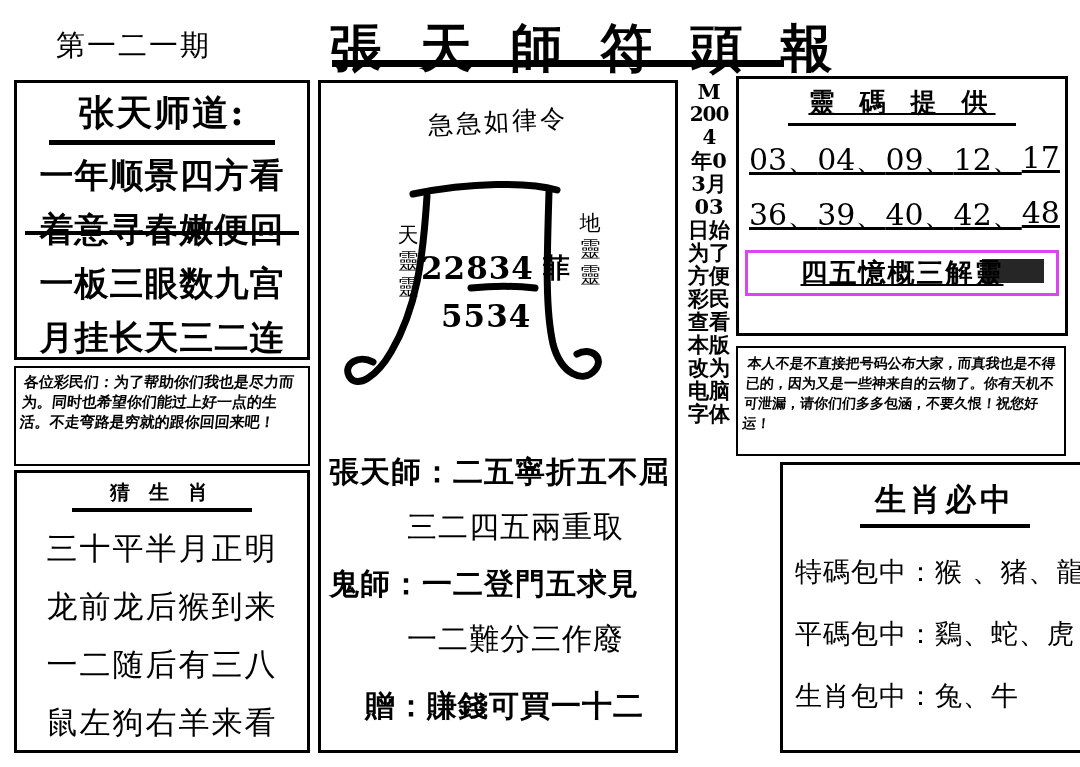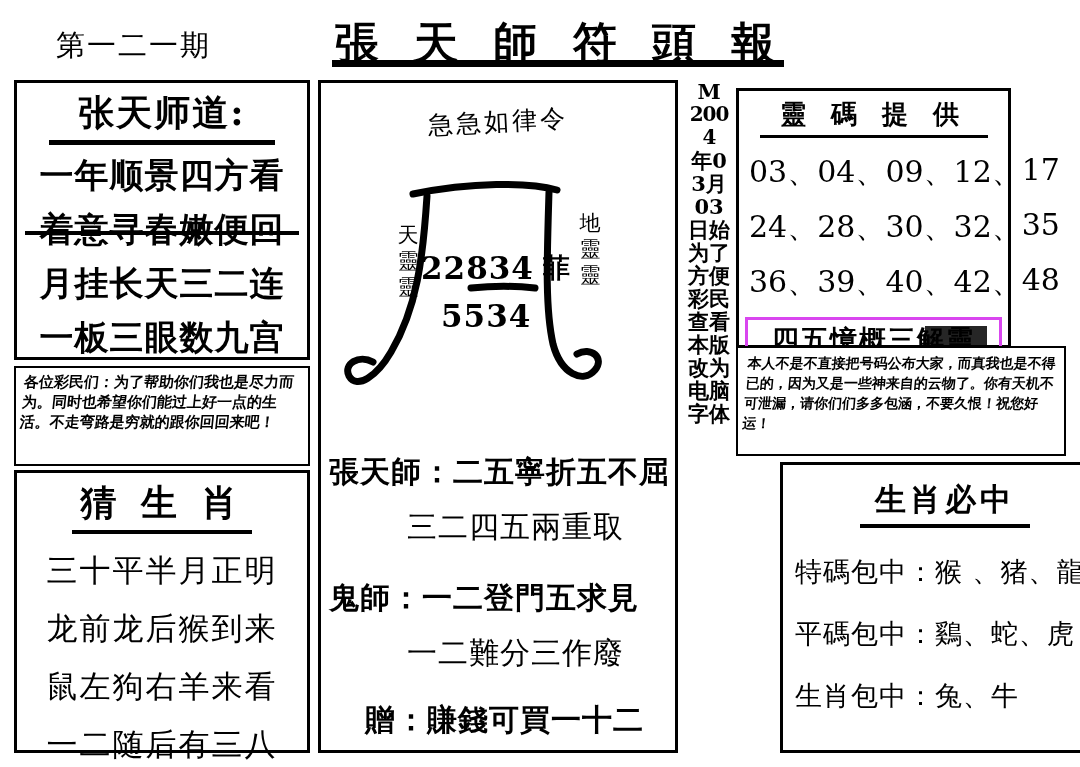--- a/index.html
+++ b/index.html
@@ -16,21 +16,21 @@
   
   .issue{
     position:absolute;left:56px;top:26px;
     font-family:"DejaVu Serif","Liberation Serif",serif;
     font-size:29px;font-weight:normal;letter-spacing:2px;
   }
   .masthead{
     position:absolute;left:330px;top:14px;width:460px;
     text-align:center;
     font-family:"DejaVu Serif","Liberation Serif",serif;
-    font-size:44px;font-weight:bold;letter-spacing:10px;
+    font-size:52px;font-weight:bold;letter-spacing:10px;
     white-space:nowrap;
   }
   .masthead-underline{
     position:absolute;left:332px;top:60px;width:452px;height:7px;background:#000;
   }
 
   
   .box{position:absolute;border:3px solid #000;box-sizing:border-box;background:#fff;}
   .thin{border-width:2px;}
 
@@ -54,21 +54,21 @@
   #left-note{left:14px;top:366px;width:296px;height:100px;}
   .note-text{
     font-family:"DejaVu Serif","Liberation Serif",serif;
     font-size:15px;line-height:20px;padding:4px 6px;font-weight:bold;
     transform:skewX(-6deg);
   }
 
   #left-zodiac{left:14px;top:470px;width:296px;height:283px;}
   .zod-title{
     text-align:center;font-family:"DejaVu Serif","Liberation Serif",serif;
-    font-size:36px;font-weight:bold;letter-spacing:6px;margin-top:6px;
+    font-size:20px;font-weight:bold;letter-spacing:6px;margin-top:6px;
   }
   .zod-underline{width:180px;height:4px;background:#000;margin:2px auto 0 auto;}
   .zod-line{
     text-align:center;font-family:"DejaVu Serif","Liberation Serif",serif;
     font-size:31px;margin-top:16px;letter-spacing:2px;white-space:nowrap;
   }
 
   
   #center-box{left:318px;top:80px;width:360px;height:673px;}
   .charm-top{
@@ -105,21 +105,21 @@
   #date-strip{
     position:absolute;left:686px;top:80px;width:46px;height:673px;
     font-family:"DejaVu Serif","Liberation Serif",serif;
     font-size:21px;line-height:23px;text-align:center;font-weight:bold;
     letter-spacing:0px;
     word-break:break-all;
   }
   #date-strip .yr{font-size:20px;letter-spacing:-1px;}
 
   
-  #right-codes{left:736px;top:88px;width:275px;height:260px;}
+  #right-codes{left:736px;top:76px;width:332px;height:260px;text-decoration:underline;}
   .codes-title{
     text-align:center;font-family:"DejaVu Serif","Liberation Serif",serif;
     font-size:26px;font-weight:bold;letter-spacing:8px;margin-top:6px;
   }
   .codes-underline{width:228px;height:3px;background:#000;margin:3px auto 0 auto;}
   .codes-row{
     display:flex;justify-content:space-between;padding:0 10px;margin-top:14px;
     font-family:"DejaVu Serif","Liberation Serif",serif;
     font-size:30px;
   }
@@ -159,35 +159,35 @@
 
   <div class="issue">第一二一期</div>
   <div class="masthead">張 天 師 符 頭 報</div>
   <div class="masthead-underline"></div>
 
   <div class="box" id="left-poem">
     <div class="poem-title">张天师道:</div>
     <div class="poem-underline"></div>
     <div class="poem-line">一年顺景四方看</div>
     <div class="poem-line strike">着意寻春嫩便回</div>
+    <div class="poem-line">一板三眼数九宫</div>
     <div class="poem-line">月挂长天三二连</div>
-    <div class="poem-line">一板三眼数九宫</div>
   </div>
 
   <div class="box thin" id="left-note">
     <div class="note-text">各位彩民们：为了帮助你们我也是尽力而为。同时也希望你们能过上好一点的生活。不走弯路是穷就的跟你回回来吧！</div>
   </div>
 
   <div class="box" id="left-zodiac">
     <div class="zod-title">猜 生 肖</div>
     <div class="zod-underline"></div>
     <div class="zod-line">三十平半月正明</div>
     <div class="zod-line">龙前龙后猴到来</div>
+    <div class="zod-line">一二随后有三八</div>
     <div class="zod-line">鼠左狗右羊来看</div>
-    <div class="zod-line">一二随后有三八</div>
   </div>
 
   <div class="box" id="center-box">
     <div class="charm-top">急急如律令</div>
 
     <div class="charm-area">
       <svg class="charm-svg" width="360" height="300" viewBox="0 0 360 300">
         <g fill="none" stroke="#000" stroke-width="7" stroke-linecap="round" stroke-linejoin="round">
           <path d="M92,56 C150,44 208,44 236,52"></path>
           <path d="M106,58 C102,120 96,170 70,214 C56,238 36,252 28,238 C22,226 38,216 52,224"></path>
@@ -200,21 +200,21 @@
       <div class="charm-num" id="charm-num-1">22834</div>
       <div class="charm-num" id="charm-num-2">5534</div>
       <div class="charm-num" id="charm-fei">菲</div>
     </div>
 
     <div class="verse-block">
       <div class="verse-row lead">
         <span>張天師：</span><span>二五寧折五不屈</span>
       </div>
       <div class="verse-row indent">三二四五兩重取</div>
-      <div class="verse-row lead" style="margin-top:30px">
+      <div class="verse-row lead" style="margin-top:16px">
         <span>鬼師：</span><span>一二登門五求見</span>
       </div>
       <div class="verse-row indent">一二難分三作廢</div>
       <div class="verse-row gift">
         <span>贈：</span><span>賺錢可買一十二</span>
       </div>
     </div>
   </div>
 
   <div id="date-strip">
@@ -228,27 +228,20 @@
     <div class="codes-underline"></div>
 
     <div class="codes-row">
       <span>03、</span>
       <span>04、</span>
       <span>09、</span>
       <span>12、</span>
       <span>17</span>
     </div>
     <div class="codes-row">
-      <span>24、</span>
-      <span>28、</span>
-      <span>30、</span>
-      <span>32、</span>
-      <span>35</span>
-    </div>
-    <div class="codes-row">
       <span>36、</span>
       <span>39、</span>
       <span>40、</span>
       <span>42、</span>
       <span>48</span>
     </div>
 
     <div class="codes-banner">四五憶概三解靈</div>
   </div>
 

